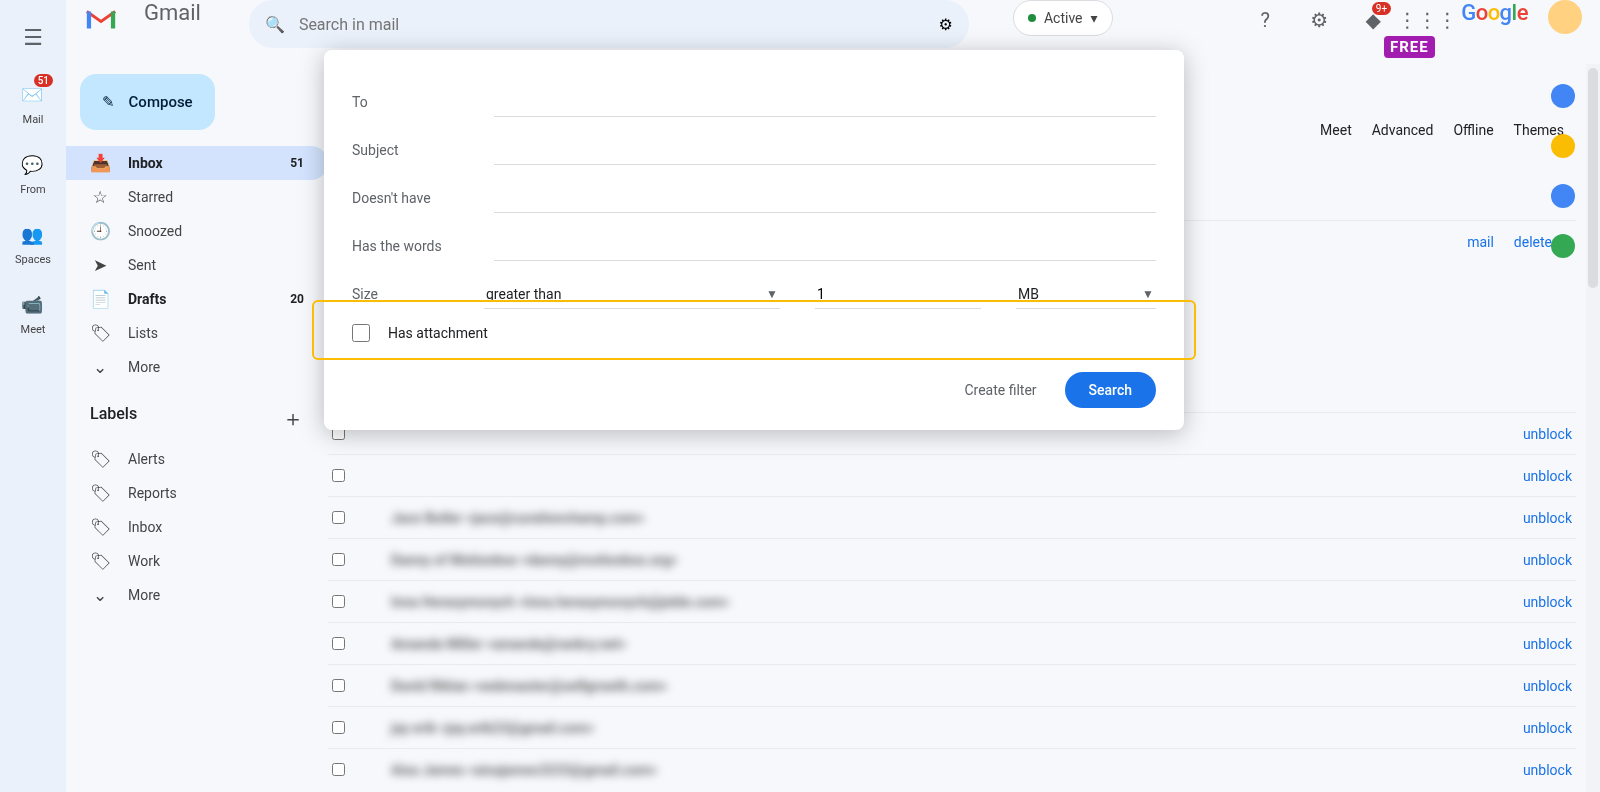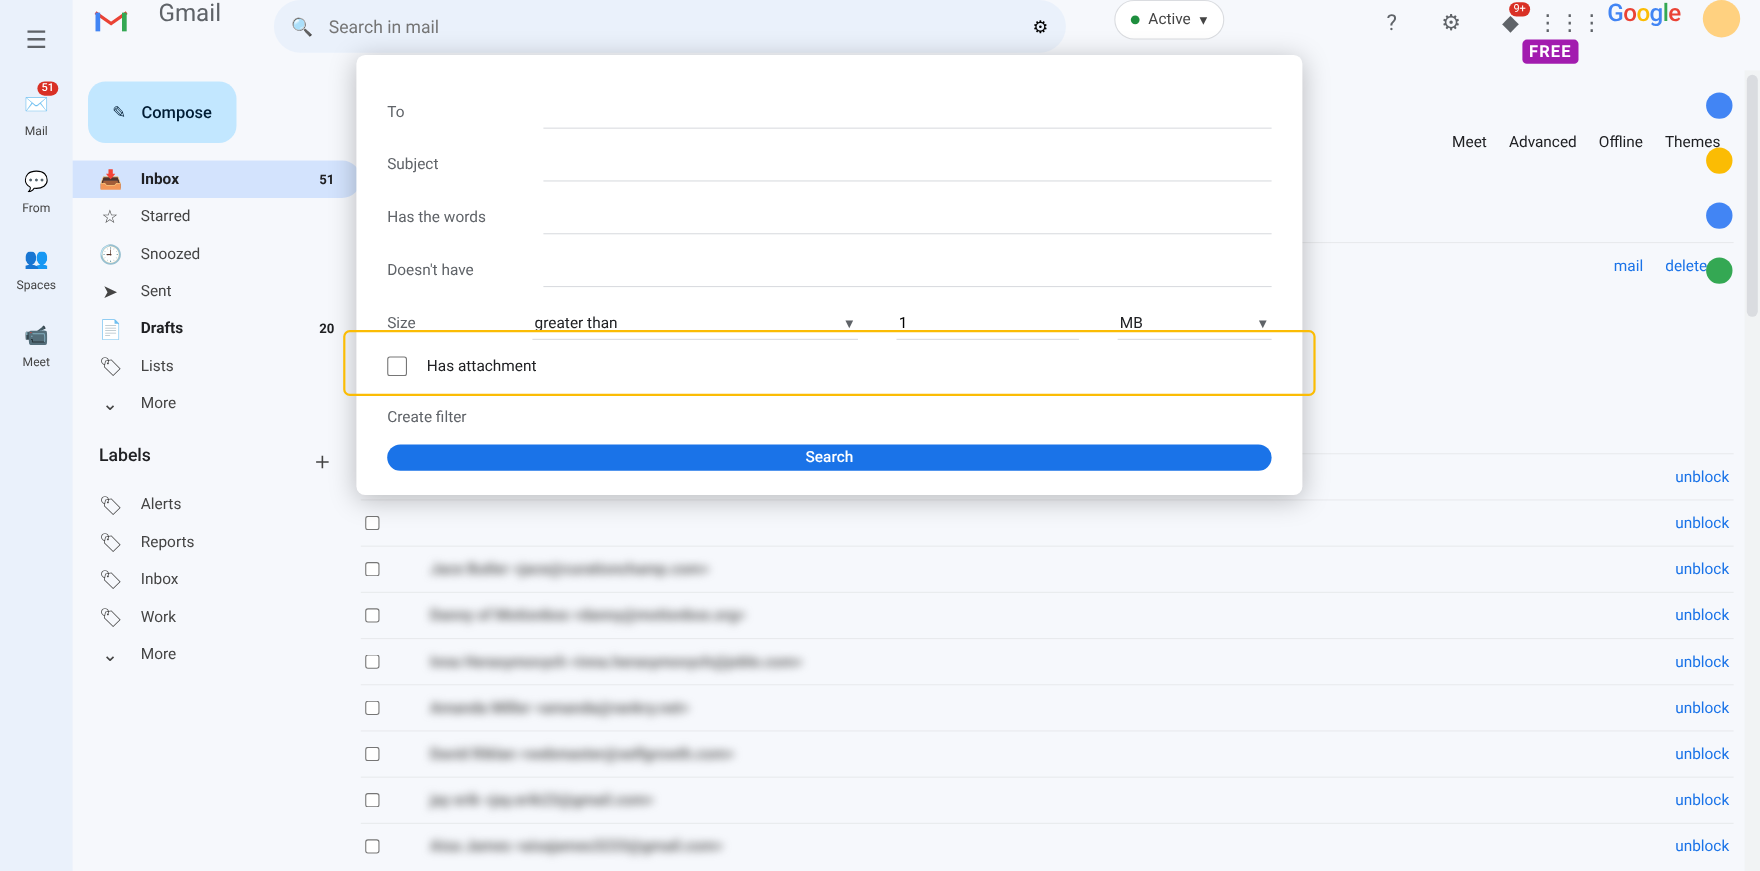--- a/index.html
+++ b/index.html
@@ -57,23 +57,23 @@
     .finput.val { color: #202124; }
     .size-group { flex:1; display:flex; align-items:center; gap: 35px; }
     .select { display:flex; align-items:center; justify-content:space-between; border-bottom:1px solid #dadce0; height:30px; font-size:14px; color:#202124; padding: 0 2px; cursor:pointer; }
     .select .chev { font-size:12px; color:#5f6368; }
     .sel-operator { width: 296px; }
     .sel-value { width: 166px; }
     .sel-unit { width: 140px; }
     .check-row { display:flex; align-items:center; gap: 18px; margin-top: 6px; }
     .check-row input { width:18px; height:18px; }
     .check-row label { font-size: 14px; color:#202124; }
-    .actions { display:flex; justify-content:flex-end; gap: 16px; margin-top: 30px; flex-direction: column; }
+    .actions { display:flex; justify-content:flex-end; align-items:center; gap: 28px; margin-top: 30px; }
     .actions .link { color:#5f6368; font-size:14px; cursor:pointer; }
-    .actions .primary { background:#1a73e8; color:#fff; border:none; padding: 0 24px; height:24px; border-radius: 20px; font-size:14px; font-weight:500; cursor:pointer; }
+    .actions .primary { background:#1a73e8; color:#fff; border:none; padding: 0 24px; height:36px; border-radius: 20px; font-size:14px; font-weight:500; cursor:pointer; }
 
     .focus-ring { position:absolute; left: 312px; top: 300px; width: 884px; height: 60px; border: 2px solid #fbbc04; border-radius: 6px; pointer-events:none; }
 
     
     .scrollbar { position:absolute; right: 0; top: 64px; bottom: 0; width: 14px; background: #f1f3f4; }
     .scrollbar .thumb { position:absolute; top: 4px; left:2px; right:2px; height: 220px; background:#dadce0; border-radius: 6px; }
     .rightrail { position:absolute; right:14px; top:64px; bottom:0; width:46px; display:flex; flex-direction:column; align-items:center; padding-top: 20px; gap: 26px; }
     .rightrail .appico { width:24px; height:24px; border-radius:50%; }
     .pill-free { position:absolute; left: 1318px; top: 36px; font-size:15px; padding:2px 6px; background:#a21caf; color:#fff; border-radius: 4px; font-weight:700; letter-spacing:1px; }
   </style>
@@ -260,25 +260,25 @@
 <div class="modal">
   <div class="frow">
     <div class="flabel">To</div>
     <input class="finput" style="">
   </div>
   <div class="frow">
     <div class="flabel">Subject</div>
     <input class="finput" style="">
   </div>
   <div class="frow">
+    <div class="flabel">Doesn't have</div>
+    <input class="finput" style="">
+  </div>
+  <div class="frow">
     <div class="flabel">Has the words</div>
-    <input class="finput" style="">
-  </div>
-  <div class="frow">
-    <div class="flabel">Doesn't have</div>
     <input class="finput" style="">
   </div>
   <div class="frow">
     <div class="flabel">Size</div>
     <div class="size-group">
       <div class="select sel-operator">
         <span>greater than</span>
         <span class="chev">▼</span>
       </div>
       <input class="finput sel-value" style="flex: 0 0 auto;" value="1">

